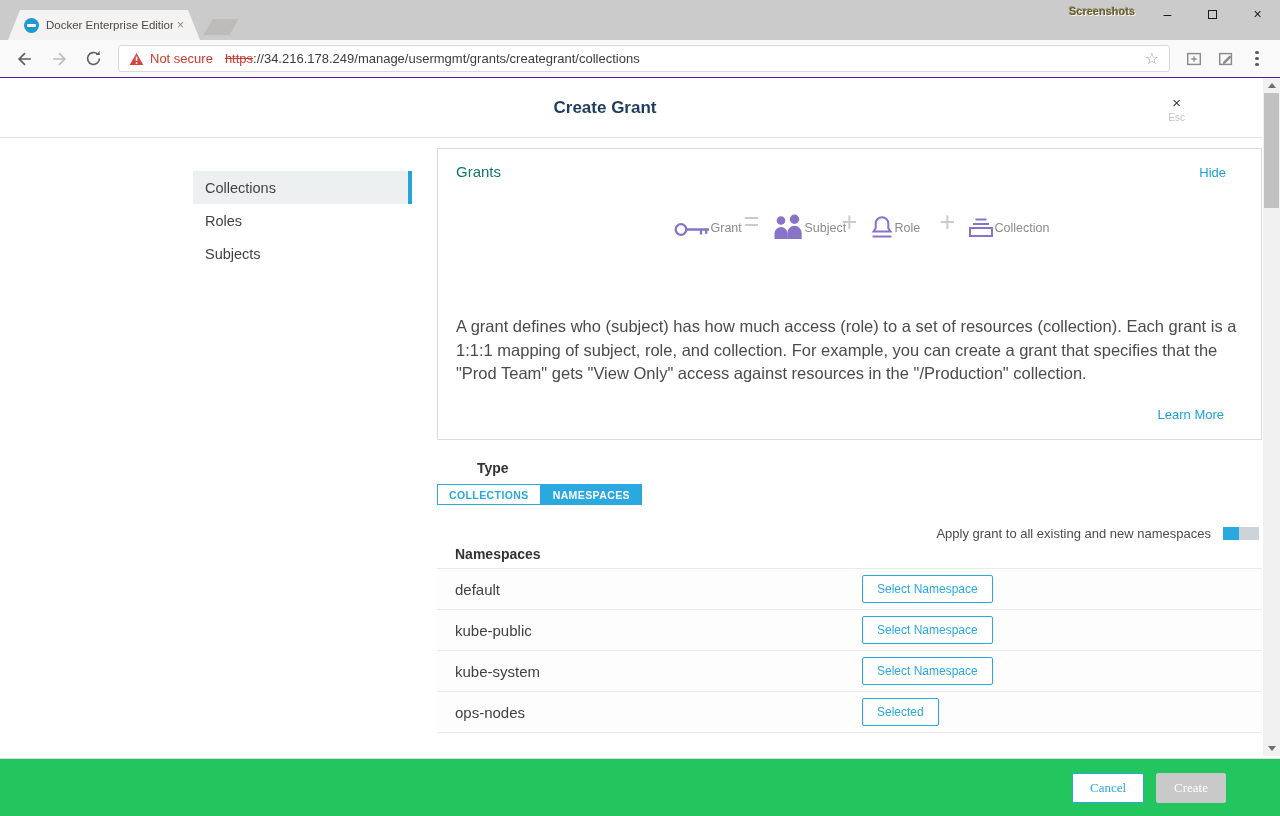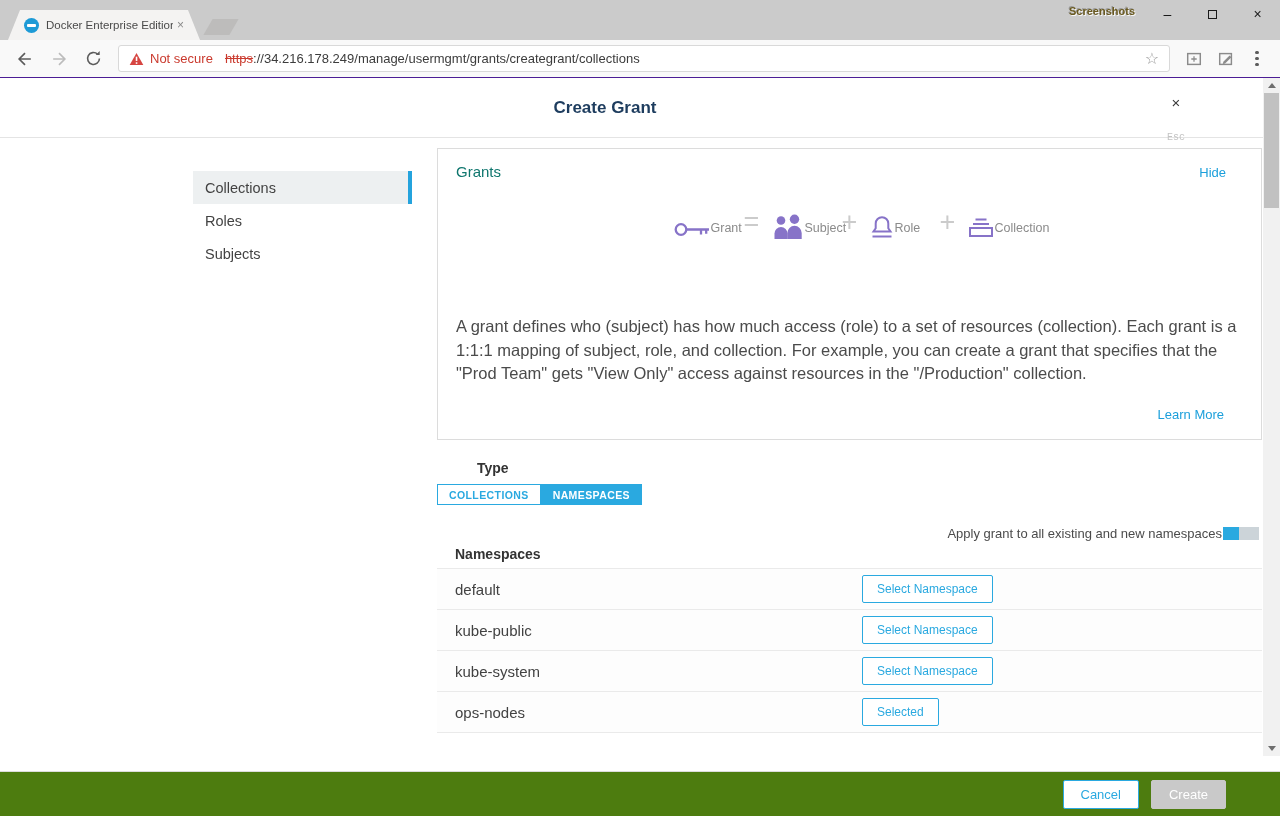--- a/index.html
+++ b/index.html
@@ -35,21 +35,21 @@
   .menu-dots { width:18px; display:flex; flex-direction:column; align-items:center; gap:2.5px; margin:0 6px; cursor:pointer; }
   .menu-dots i { width:3.5px; height:3.5px; border-radius:50%; background:#5c5c5c; }
 
   
   .page { position:absolute; top:78px; left:0; right:0; bottom:0; background:#fff; }
   .modal-header { position:relative; height:60px; border-bottom:1px solid #e4e4e4; }
   .modal-title { position:absolute; left:0; right:70px; top:0; height:60px; display:flex; align-items:center; justify-content:center;
                  font-size:17px; font-weight:700; color:#1d3c5e; }
   .modal-close { position:absolute; right:95px; top:17px; text-align:center; cursor:pointer; }
   .modal-close .x { font-size:15px; color:#3a3a3a; display:block; line-height:1; }
-  .modal-close .esc { font-size:10px; color:#c3c3c3; margin-top:22px; display:block;font-family:Liberation Mono, monospace; }
+  .modal-close .esc { font-size:10px; color:#c3c3c3; margin-top:2px; display:block; }
 
   .sidebar { position:absolute; left:193px; top:93px; width:219px; }
   .side-item { height:33px; display:flex; align-items:center; padding-left:12px; font-size:14.5px; color:#424242; cursor:pointer; }
   .side-item.active { background:#edf0f1; border-right:4px solid #24a3dd; }
 
   .main { position:absolute; left:437px; right:18px; top:70px; bottom:51px; }
   .panel { position:relative; border:1px solid #dcdcdc; height:292px; background:#fff; }
   .panel-title { position:absolute; left:18px; top:14px; font-size:15px; color:#0f766e; }
   .hide-link { position:absolute; right:35px; top:16px; font-size:13px; color:#1b9fdb; cursor:pointer; }
   .diagram { position:absolute; left:0; right:0; top:58px; display:flex; justify-content:center; align-items:flex-start; }
@@ -59,34 +59,34 @@
   .diag-op { width:38px; text-align:center; font-size:27px; color:#cbcbcb; line-height:30px; }
   .panel-desc { position:absolute; left:18px; right:22px; top:166px; font-size:16.5px; line-height:23.5px; color:#4b4b4b; }
   .learn-more { position:absolute; right:37px; bottom:17px; font-size:13px; color:#1b9fdb; cursor:pointer; }
 
   .type-label { position:absolute; top:312px; left:0; font-size:14px; font-weight:700; color:#333;margin-left:40px; }
   .segmented { position:absolute; top:336px; left:0; display:flex; }
   .seg-btn { height:21px; display:flex; align-items:center; padding:0 11px; font-size:10.5px; font-weight:700; letter-spacing:.4px;
              border:1px solid #2aa9e0; color:#2aa9e0; background:#fff; cursor:pointer; }
   .seg-btn.selected { background:#2aa9e0; color:#fff; border-color:#2aa9e0; }
 
-  .apply-row { position:absolute; top:378px; right:3px; display:flex; align-items:center; gap:1px; }
+  .apply-row { position:absolute; top:378px; right:3px; display:flex; align-items:center; gap:12px; }
   .apply-label { font-size:13px; color:#4b4b4b; }
   .toggle { width:36px; height:13px; background:#ccd4d9; position:relative; cursor:pointer; }
   .toggle .knob { position:absolute; left:0; top:0; width:16px; height:13px; background:#2aa9e0; }
 
   .ns-header { position:absolute; top:398px; left:18px; font-size:14px; font-weight:700; color:#333; }
   .ns-table { position:absolute; top:420px; left:0; right:0; border-top:1px solid #eaeaea; }
   .ns-row { height:41px; display:flex; align-items:center; border-bottom:1px solid #eaeaea; background:#fdfdfd; }
   .ns-name { margin-left:18px; font-size:15px; color:#424242; width:407px; }
   .ns-btn { font-size:12px; color:#2aa9e0; border:1px solid #2aa9e0; background:#fff; border-radius:2px; padding:6px 14px;
             cursor:pointer; font-family:inherit; }
 
-  .footer { position:absolute; left:0; right:0; bottom:0; height:45px; background:#4d7c0f; border-top:1px solid #dcdcdc;
-            display:flex; align-items:center; justify-content:flex-end; gap:12px; padding-right:54px; }
+  .footer { position:absolute; left:0; right:0; bottom:0; height:58px; background:#22c55e; border-top:1px solid #dcdcdc;
+            display:flex; align-items:center; justify-content:flex-end; gap:12px; padding-right:54px;font-family:Liberation Serif, serif; }
   .btn-cancel { font-size:13px; color:#2aa9e0; background:#fff; border:1px solid #2aa9e0; border-radius:2px; padding:6px 17px;
                 cursor:pointer; font-family:inherit; }
   .btn-create { font-size:13px; color:#fff; background:#c9c9c9; border:1px solid #c9c9c9; border-radius:2px; padding:6px 17px;
                 cursor:pointer; font-family:inherit; }
 
   .scrollbar { position:absolute; top:0; right:0; width:17px; height:678px; background:#f1f1f1; }
   .sb-btn { position:absolute; left:0; right:0; height:15px; display:flex; align-items:center; justify-content:center; cursor:pointer; }
   .sb-up { top:0; } .sb-down { bottom:0; }
   .arr-up { width:0; height:0; border-left:4px solid transparent; border-right:4px solid transparent; border-bottom:5px solid #6e6e6e; }
   .arr-down { width:0; height:0; border-left:4px solid transparent; border-right:4px solid transparent; border-top:5px solid #6e6e6e; }

